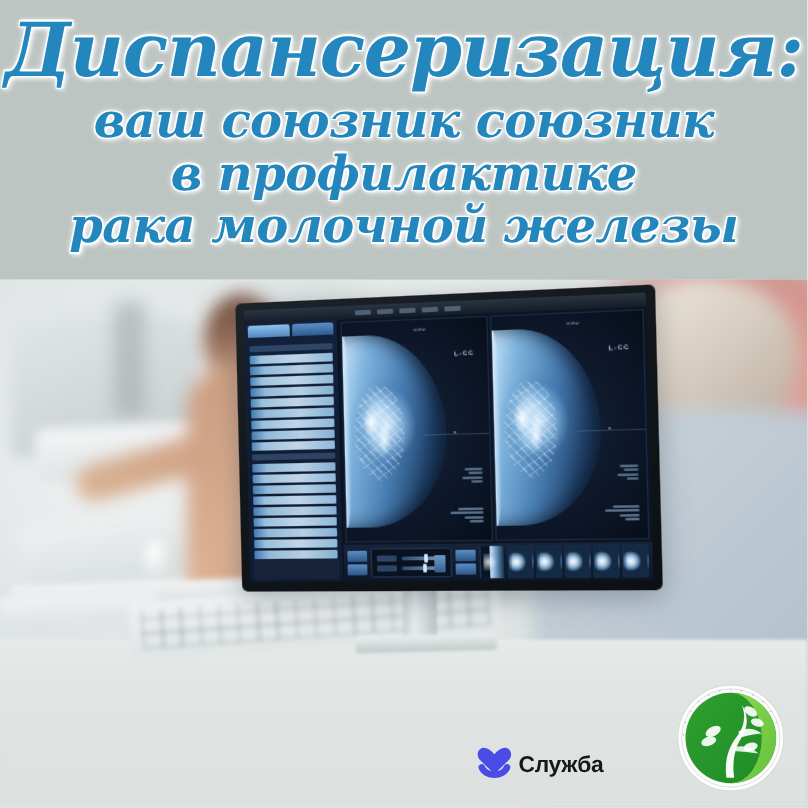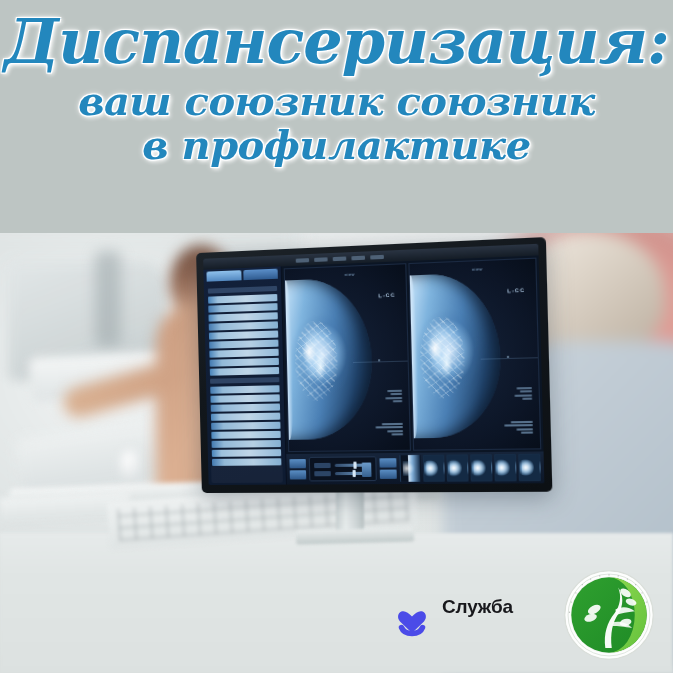--- a/index.html
+++ b/index.html
@@ -423,22 +423,22 @@
   }
 
   
   .footer {
     position: absolute;
     left: 0; bottom: 0; width: 673px; height: 110px;
     z-index: 6;
   }
   .brand {
     position: absolute;
-    left: 392px; bottom: 36px;
-    display: flex; align-items: flex-start; gap: 10px;
+    left: 392px; bottom: 24px;
+    display: flex; align-items: flex-end; 
   }
   .heart-mark { position: relative; width: 40px; height: 40px; }
   .brand-text {
     color: #18181c;
     font-family: "Liberation Sans", sans-serif;
     font-weight: bold;
     font-size: 19px;
     line-height: 1.08;
     letter-spacing: -.2px;
   }
@@ -625,20 +625,21 @@
           </div>
         </div>
       </div>
     </div>
   </div>
 
   <div class="titles">
     <div class="t-main">Диспансеризация:</div>
     <div class="t-sub">ваш союзник союзник</div>
     <div class="t-sub">в профилактике</div>
+    <div class="t-sub">рака молочной железы</div>
   </div>
 
   <div class="footer">
 
     <div class="brand">
       <div class="heart-mark">
         <svg viewBox="0 0 40 40" width="40" height="40" aria-hidden="true">
           <path d="M20 19.5 C 16.5 15.5, 12.5 13.2, 9.3 14.6
                    C 5.6 16.2, 5.0 21.2, 8.0 24.4
                    L 20 36 L 32 24.4

